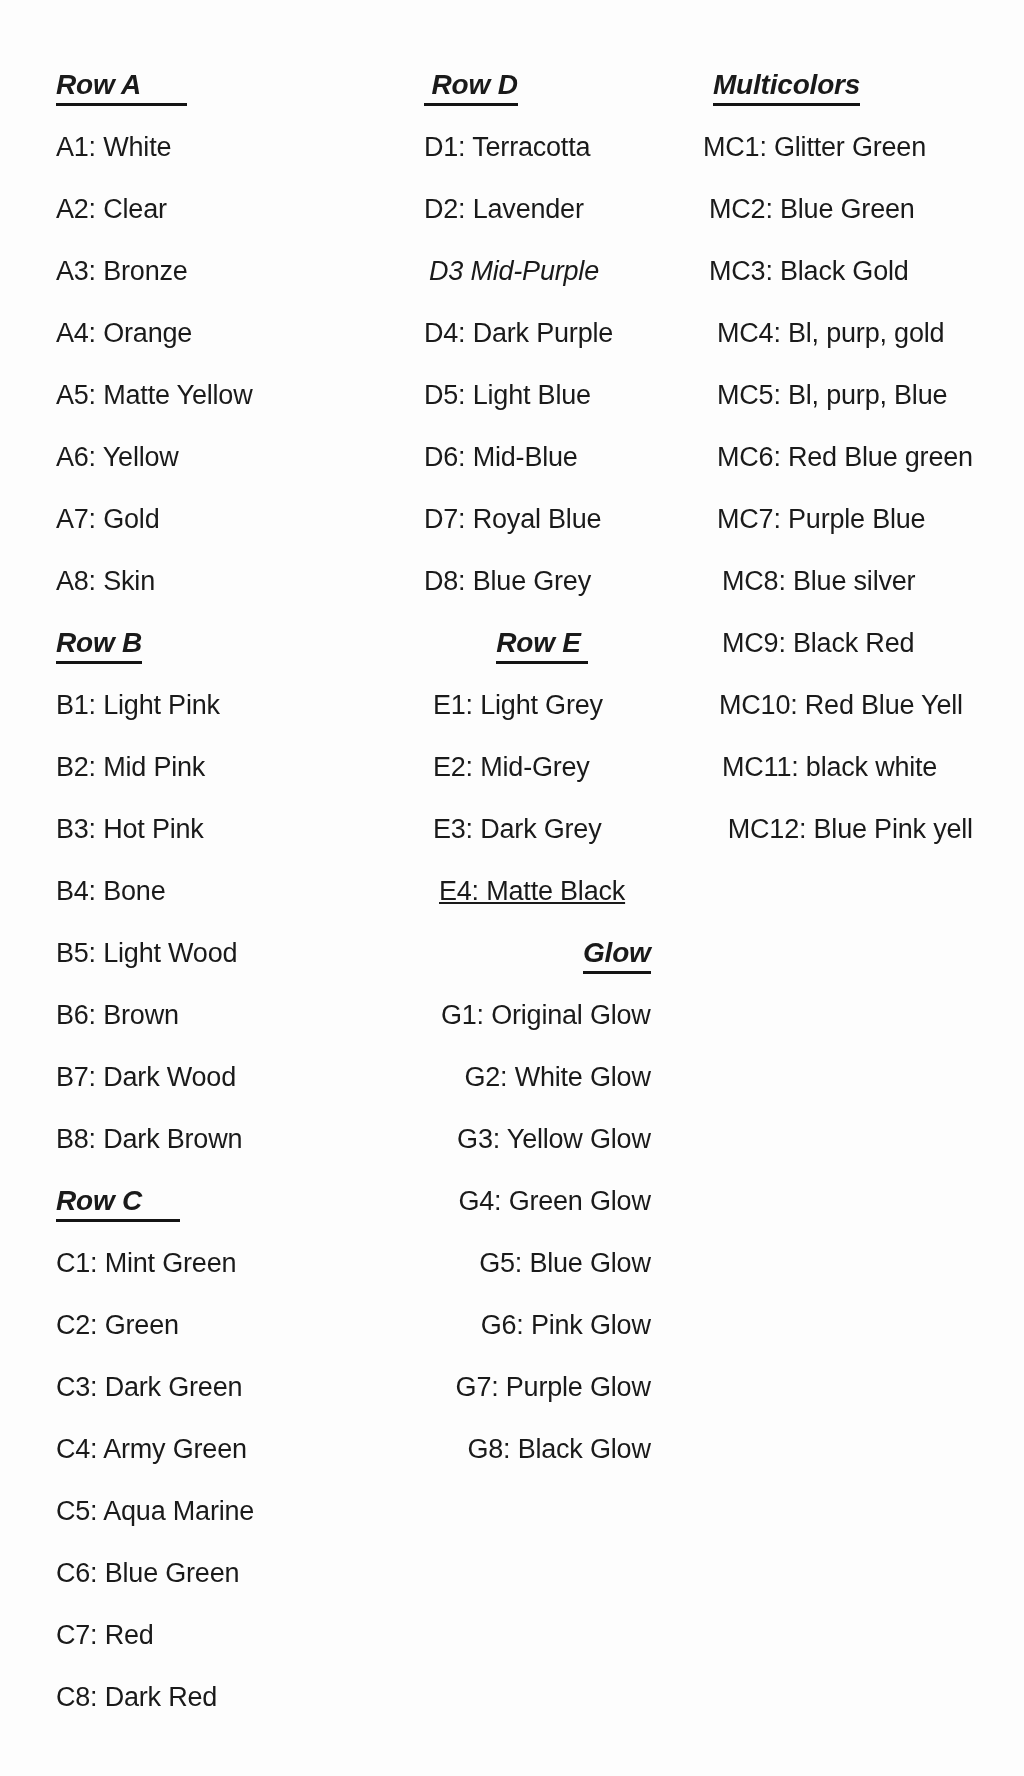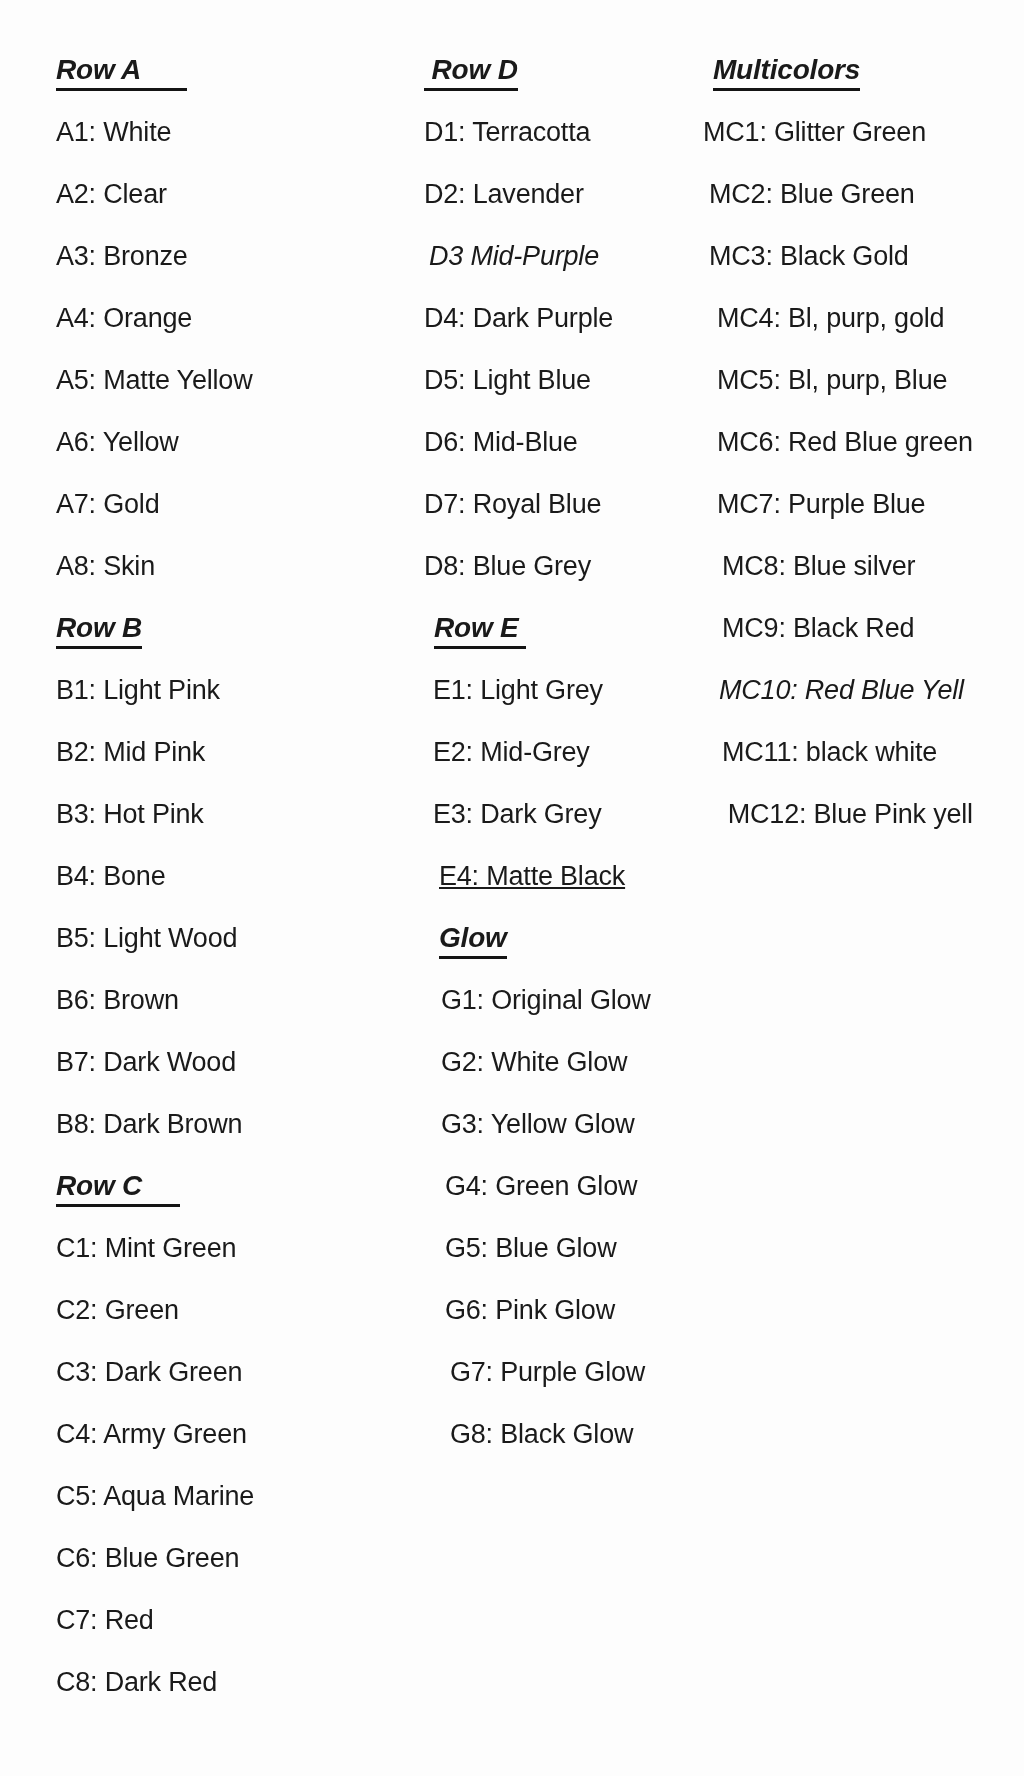--- a/index.html
+++ b/index.html
@@ -13,53 +13,53 @@
     height: 1776px;
     background: #fdfdfd;
     color: #1a1a1a;
     font-family: "Liberation Sans", sans-serif;
     font-size: 27px;
     letter-spacing: -0.2px;
     overflow: hidden;
   }
   .col {
     position: absolute;
-    top: 39px;
+    top: 54px;
     white-space: pre;
   }
   #col1 { left: 56px; }
   #col2 { left: 424px; }
   #col3 { left: 701px; }
   .line {
     height: 62px;
     line-height: 62px;
   }
   .header-line .header {
     font-weight: bold;
     font-style: italic;
     font-size: 28px;
     display: inline-block;
     line-height: 36px;
     border-bottom: 3px solid #141414;
   }
   
   #secD .line:nth-child(4) { padding-left: 5px; font-style: italic; }   
   #secE .line { padding-left: 9px; }
-  #secE .line:nth-child(1) { padding-left: 10px; }
+  #secE .line:nth-child(1) { padding-left: 10px; text-align: center; }
   #secE .line:nth-child(5) { padding-left: 15px; text-decoration: underline; }  
-  #secG .line { padding-left: 17px; }
+  #secG .line { padding-left: 17px; text-align: right; }
   #secG .line:nth-child(1) { padding-left: 15px; }
   #secG .line:nth-child(n+5) { padding-left: 21px; }
   #secG .line:nth-child(n+8) { padding-left: 26px; }
   #secMC .line { padding-left: 8px; }
   #secMC .line:nth-child(1) { padding-left: 12px; } 
   #secMC .line:nth-child(2) { padding-left: 2px; }  
   #secMC .line:nth-child(n+5) { padding-left: 16px; }
   #secMC .line:nth-child(n+9) { padding-left: 21px; }
-  #secMC .line:nth-child(11) { padding-left: 18px; font-style: italic; }
+  #secMC .line:nth-child(11) { padding-left: 18px; }
   #secMC .line:nth-child(13) { padding-left: 17px; text-align: right; }
 </style>
 </head>
 <body>
 
 <div class="page">
   <div class="col" id="col1"><div class="section" id="secA"><div class="line header-line"><span class="header">Row A&nbsp;&nbsp;&nbsp;&nbsp;&nbsp;&nbsp;</span></div><div class="line">A1: White</div><div class="line">A2: Clear</div><div class="line">A3: Bronze</div><div class="line">A4: Orange</div><div class="line">A5: Matte Yellow</div><div class="line">A6: Yellow</div><div class="line">A7: Gold</div><div class="line">A8: Skin</div></div><div class="section" id="secB"><div class="line header-line"><span class="header">Row B</span></div><div class="line">B1: Light Pink</div><div class="line">B2: Mid Pink</div><div class="line">B3: Hot Pink</div><div class="line">B4: Bone</div><div class="line">B5: Light Wood</div><div class="line">B6: Brown</div><div class="line">B7: Dark Wood</div><div class="line">B8: Dark Brown</div></div><div class="section" id="secC"><div class="line header-line"><span class="header">Row C&nbsp;&nbsp;&nbsp;&nbsp;&nbsp;</span></div><div class="line">C1: Mint Green</div><div class="line">C2: Green</div><div class="line">C3: Dark Green</div><div class="line">C4: Army Green</div><div class="line">C5: Aqua Marine</div><div class="line">C6: Blue Green</div><div class="line">C7: Red</div><div class="line">C8: Dark Red</div></div></div>
   <div class="col" id="col2"><div class="section" id="secD"><div class="line header-line"><span class="header">&nbsp;Row D</span></div><div class="line">D1: Terracotta</div><div class="line">D2: Lavender</div><div class="line">D3 Mid-Purple</div><div class="line">D4: Dark Purple</div><div class="line">D5: Light Blue</div><div class="line">D6: Mid-Blue</div><div class="line">D7: Royal Blue</div><div class="line">D8: Blue Grey</div></div><div class="section" id="secE"><div class="line header-line"><span class="header">Row E&nbsp;</span></div><div class="line">E1: Light Grey</div><div class="line">E2: Mid-Grey</div><div class="line">E3: Dark Grey</div><div class="line">E4: Matte Black</div></div><div class="section" id="secG"><div class="line header-line"><span class="header">Glow</span></div><div class="line">G1: Original Glow</div><div class="line">G2: White Glow</div><div class="line">G3: Yellow Glow</div><div class="line">G4: Green Glow</div><div class="line">G5: Blue Glow</div><div class="line">G6: Pink Glow</div><div class="line">G7: Purple Glow</div><div class="line">G8: Black Glow</div></div></div>
   <div class="col" id="col3"><div class="section" id="secMC"><div class="line header-line"><span class="header">Multicolors</span></div><div class="line">MC1: Glitter Green</div><div class="line">MC2: Blue Green</div><div class="line">MC3: Black Gold</div><div class="line">MC4: Bl, purp, gold</div><div class="line">MC5: Bl, purp, Blue</div><div class="line">MC6: Red Blue green</div><div class="line">MC7: Purple Blue</div><div class="line">MC8: Blue silver</div><div class="line">MC9: Black Red</div><div class="line">MC10: Red Blue Yell</div><div class="line">MC11: black white</div><div class="line">MC12: Blue Pink yell</div></div></div>
 </div>

